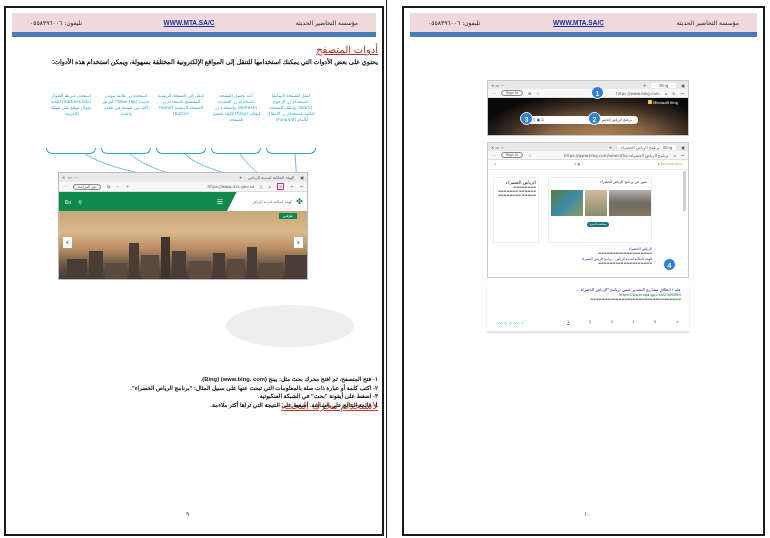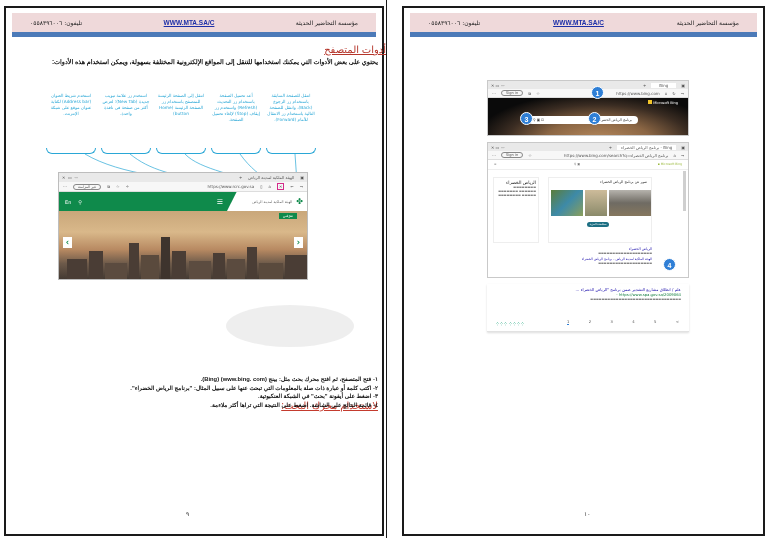--- a/index.html
+++ b/index.html
@@ -51,21 +51,21 @@
 
   <div class="page left" style="left:4px; top:6px; width:380px; height:530px;">
     <div class="header">
       <span>مؤسسة التحاضير الحديثة</span>
       <span class="url">WWW.MTA.SA/C</span>
       <span>تليفون: ٠٥٥٨٣٩٦٠٠٦</span>
     </div>
     <div class="header-bar"></div>
   </div>
 
-  <div class="section-title rtl" style="right:384px; top:44px;">أدوات المتصفح</div>
+  <div class="section-title rtl" style="right:392px; top:44px;">أدوات المتصفح</div>
   <div class="intro rtl" style="right:392px; left:14px; top:58px;">يحتوي على بعض الأدوات التي يمكنك استخدامها للتنقل إلى المواقع الإلكترونية المختلفة بسهولة، ويمكن استخدام هذه الأدوات:</div>
 
   <div class="callouts" style="left:46px; top:90px; width:270px;">
     <div class="callout">
       <span>انتقل للصفحة السابقة باستخدام زر الرجوع (Back)، وانتقل للصفحة التالية باستخدام زر الانتقال للأمام (Forward).</span>
       <div class="brace"></div>
     </div>
     <div class="callout">
       <span>أعد تحميل الصفحة باستخدام زر التحديث (Refresh) واستخدم زر إيقاف (Stop) لإلغاء تحميل الصفحة.</span>
       <div class="brace"></div>

